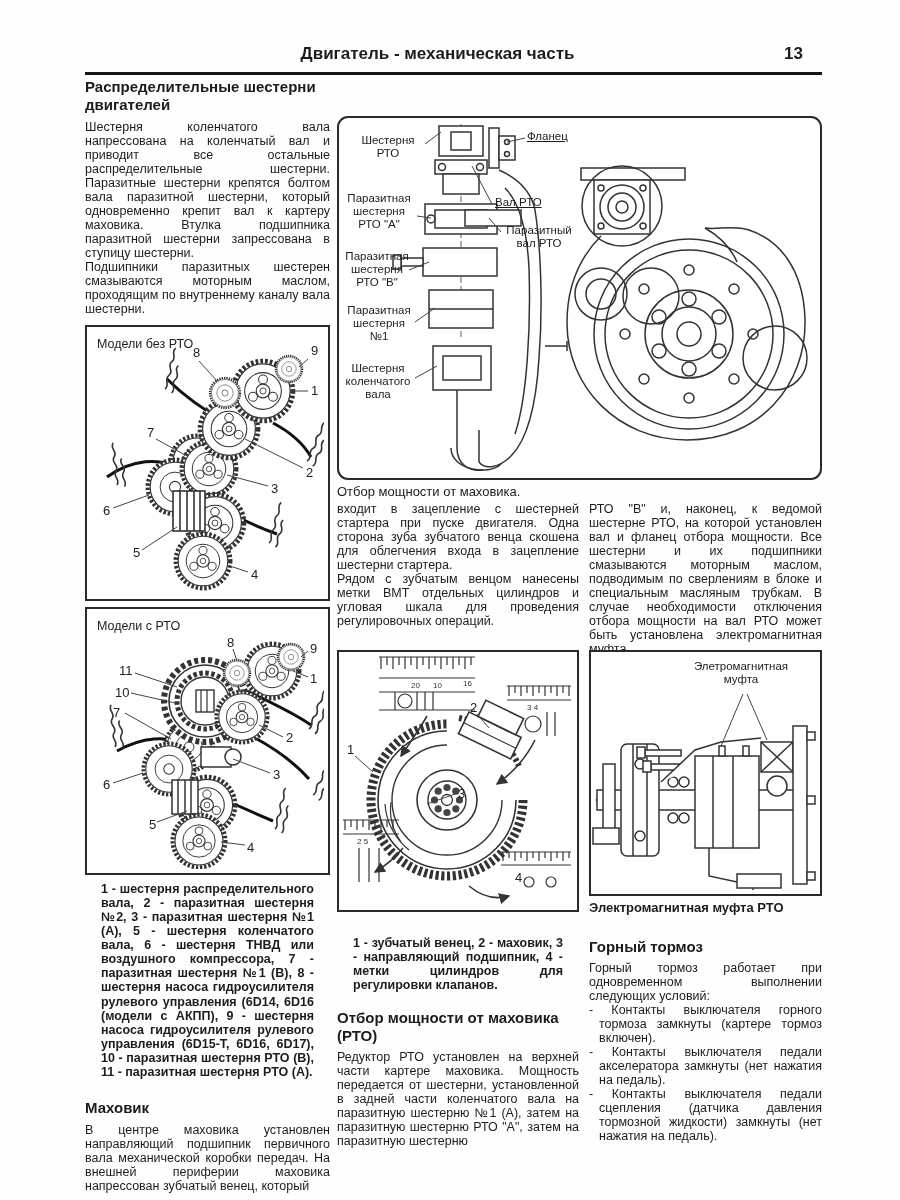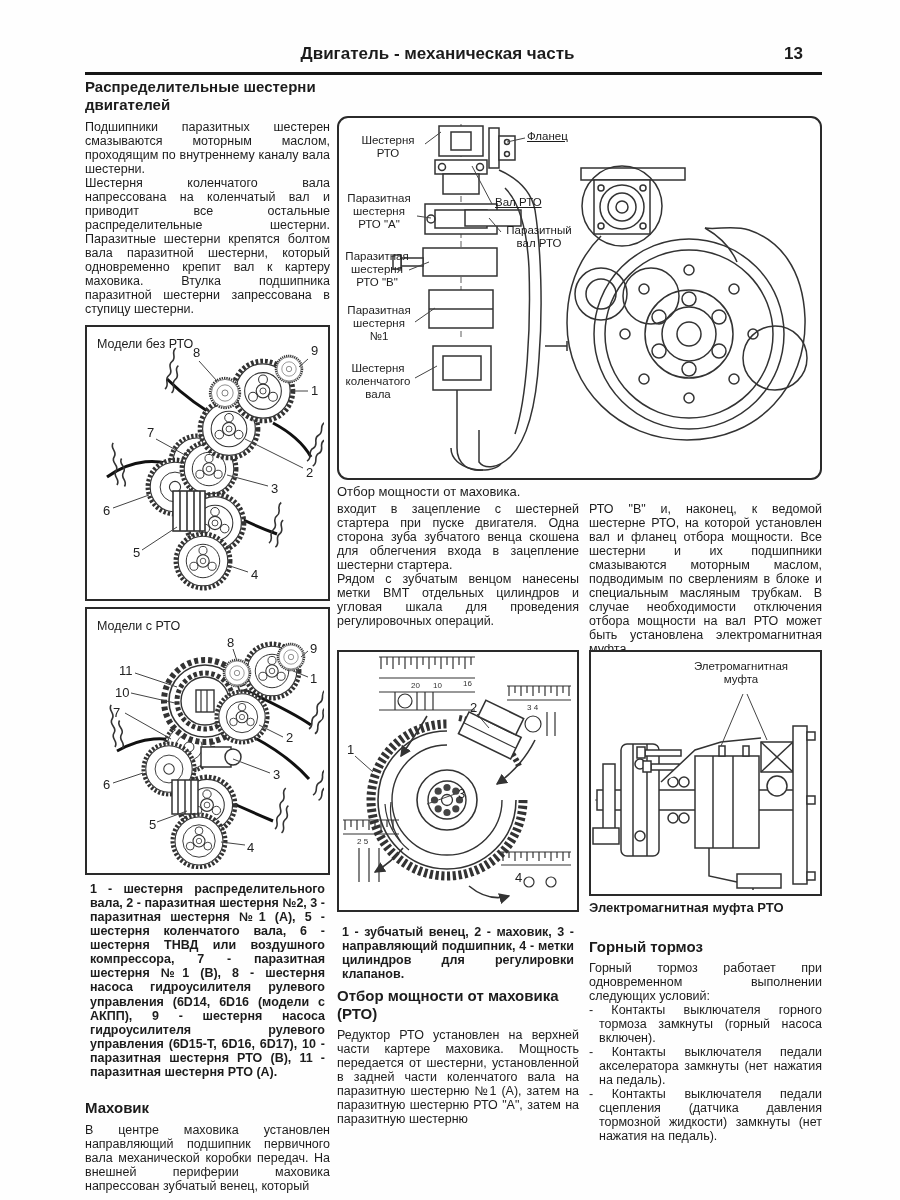--- a/index.html
+++ b/index.html
@@ -6,21 +6,21 @@
   body{width:900px;height:1200px;background:#fff;font-family:"Liberation Sans",sans-serif;color:#1c1c1c;position:relative;overflow:hidden;}
   .page{position:absolute;left:0;top:0;width:900px;height:1200px;background:#fefefe;}
   
   .hdr-title{position:absolute;left:85px;top:44px;width:705px;text-align:center;font-size:17px;font-weight:bold;}
   .hdr-num{position:absolute;left:784px;top:44px;width:40px;font-size:17px;font-weight:bold;}
   .hdr-rule{position:absolute;left:85px;top:72px;width:737px;height:3px;background:#161616;}
   
   .body-text{font-size:12.5px;line-height:1.12;text-align:justify;}
   .body-text p{margin:0;}
   .h2{font-size:15px;font-weight:bold;line-height:1.22;margin:0 0 5px 0;}
-  .cap-bold{font-size:12.5px;font-weight:bold;line-height:1.13;text-align:justify;margin:5px;}
+  .cap-bold{font-size:12.5px;font-weight:bold;line-height:1.13;text-align:justify;margin:16px;}
   .bullet{margin:0;padding-left:10px;text-indent:-10px;}
   
   .left-col{position:absolute;left:85px;top:78px;width:245px;}
   .fig-box{border:2px solid #2a2a2a;background:#fff;position:relative;}
   .fig1{width:241px;height:272px;margin-top:9px;}
   .fig2{width:241px;height:264px;margin-top:6px;}
   .fig-label{position:absolute;left:10px;top:10px;font-size:12.5px;text-align:center;}
   .caption-list{margin-top:7px;}
   .mahovik-h{margin-top:20px;}
   .fig-top{position:absolute;left:337px;top:116px;width:481px;height:360px;border-radius:11px;}
@@ -71,22 +71,22 @@
 
 <div class="page">
 
   <div class="hdr-title">Двигатель - механическая часть</div>
   <div class="hdr-num">13</div>
   <div class="hdr-rule"></div>
 
   <div class="left-col">
     <div class="h2">Распределительные шестерни двигателей</div>
     <div class="body-text">
+      <p>Шестерня коленчатого вала напрессована на коленчатый вал и приводит все остальные распределительные шестерни. Паразитные шестерни крепятся болтом вала паразитной шестерни, который одновременно крепит вал к картеру маховика. Втулка подшипника паразитной шестерни запрессована в ступицу шестерни.</p>
       <p>Подшипники паразитных шестерен смазываются моторным маслом, проходящим по внутреннему каналу вала шестерни.</p>
-      <p>Шестерня коленчатого вала напрессована на коленчатый вал и приводит все остальные распределительные шестерни. Паразитные шестерни крепятся болтом вала паразитной шестерни, который одновременно крепит вал к картеру маховика. Втулка подшипника паразитной шестерни запрессована в ступицу шестерни.</p>
     </div>
 
     <div class="fig-box fig1">
       <span class="fig-label">Модели без РТО</span>
       <svg viewBox="0 0 237 268" width="237" height="268">
         <g stroke="#111" stroke-width="3" fill="none">
           <path d="M20,150 C45,132 72,130 96,142"></path>
           <path d="M80,52 C100,72 122,86 140,96"></path>
           <path d="M186,96 C205,106 216,116 224,130"></path>
           <path d="M142,186 C162,196 176,202 190,207"></path>
@@ -429,19 +429,19 @@
     <div class="h2 mid-h">Отбор мощности от маховика (РТО)</div>
     <div class="body-text">
       <p>Редуктор РТО установлен на верхней части картере маховика. Мощность передается от шестерни, установленной в задней части коленчатого вала на паразитную шестерню №1 (А), затем на паразитную шестерню РТО "А", затем на паразитную шестерню</p>
     </div>
   </div>
 
   <div class="right-bottom">
     <div class="h2">Горный тормоз</div>
     <div class="body-text">
       <p>Горный тормоз работает при одновременном выполнении следующих условий:</p>
-      <p class="bullet">- Контакты выключателя горного тормоза замкнуты (горный насоса включен).</p>
+      <p class="bullet">- Контакты выключателя горного тормоза замкнуты (картере тормоз включен).</p>
       <p class="bullet">- Контакты выключателя педали акселератора замкнуты (нет нажатия на педаль).</p>
       <p class="bullet">- Контакты выключателя педали сцепления (датчика давления тормозной жидкости) замкнуты (нет нажатия на педаль).</p>
     </div>
   </div>
 
 </div>
 
 </body></html>

